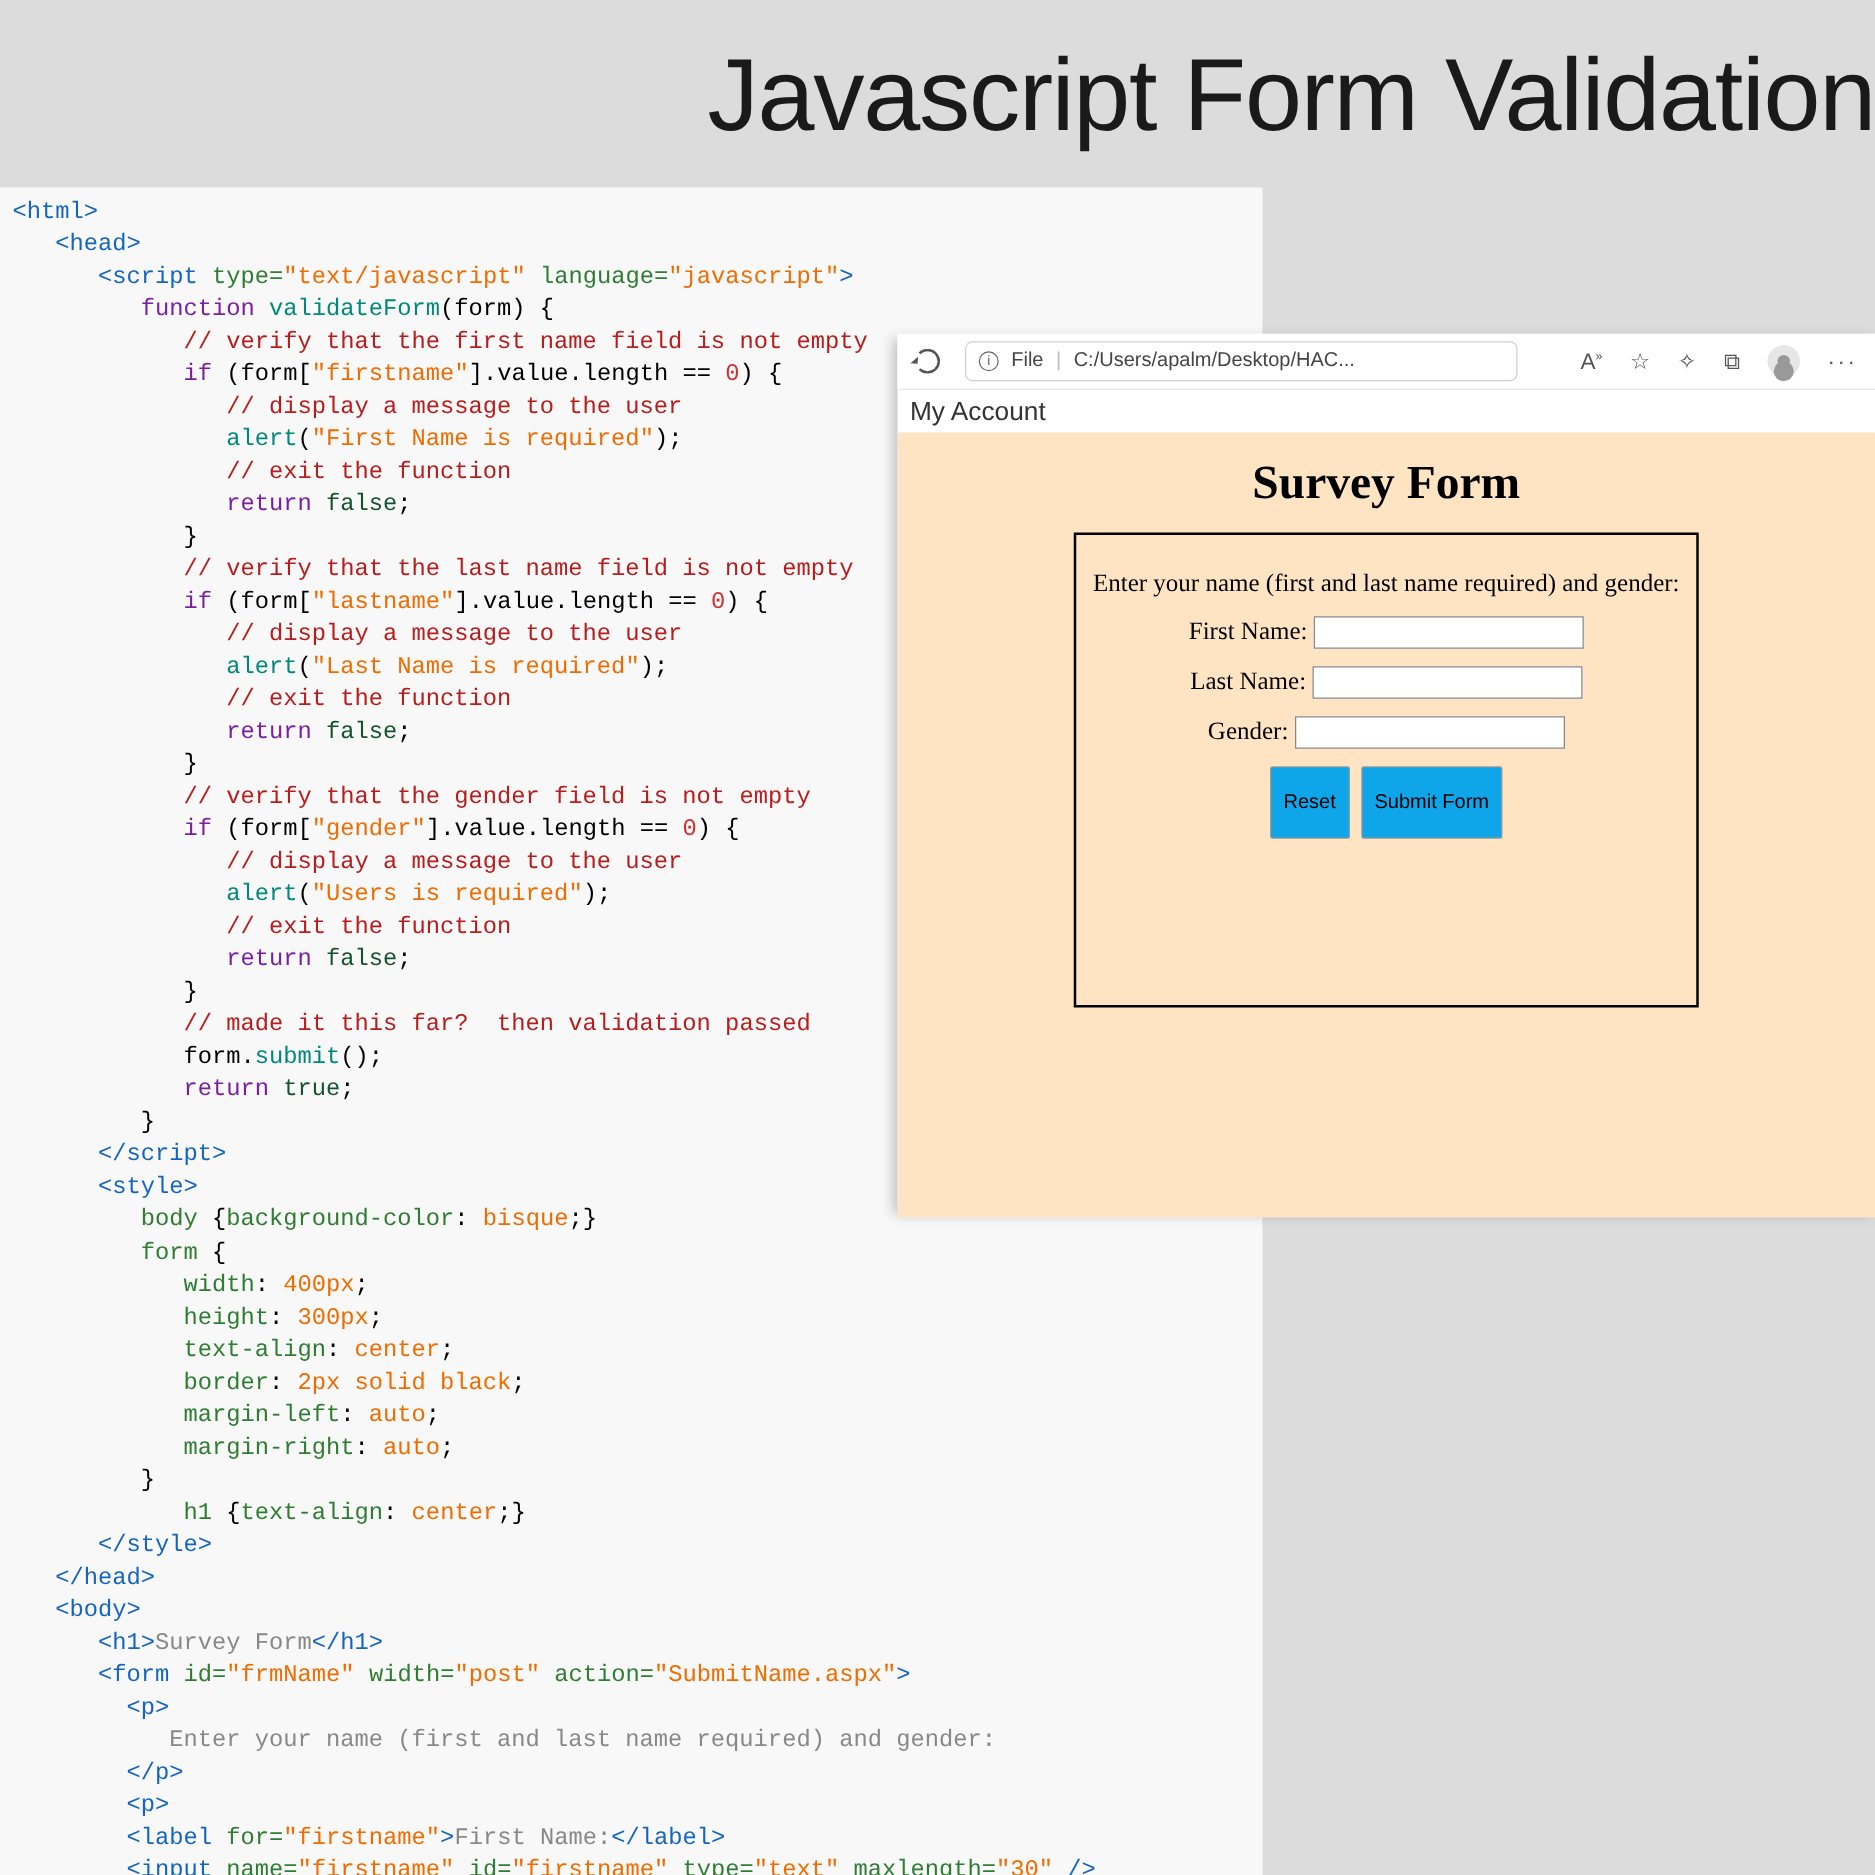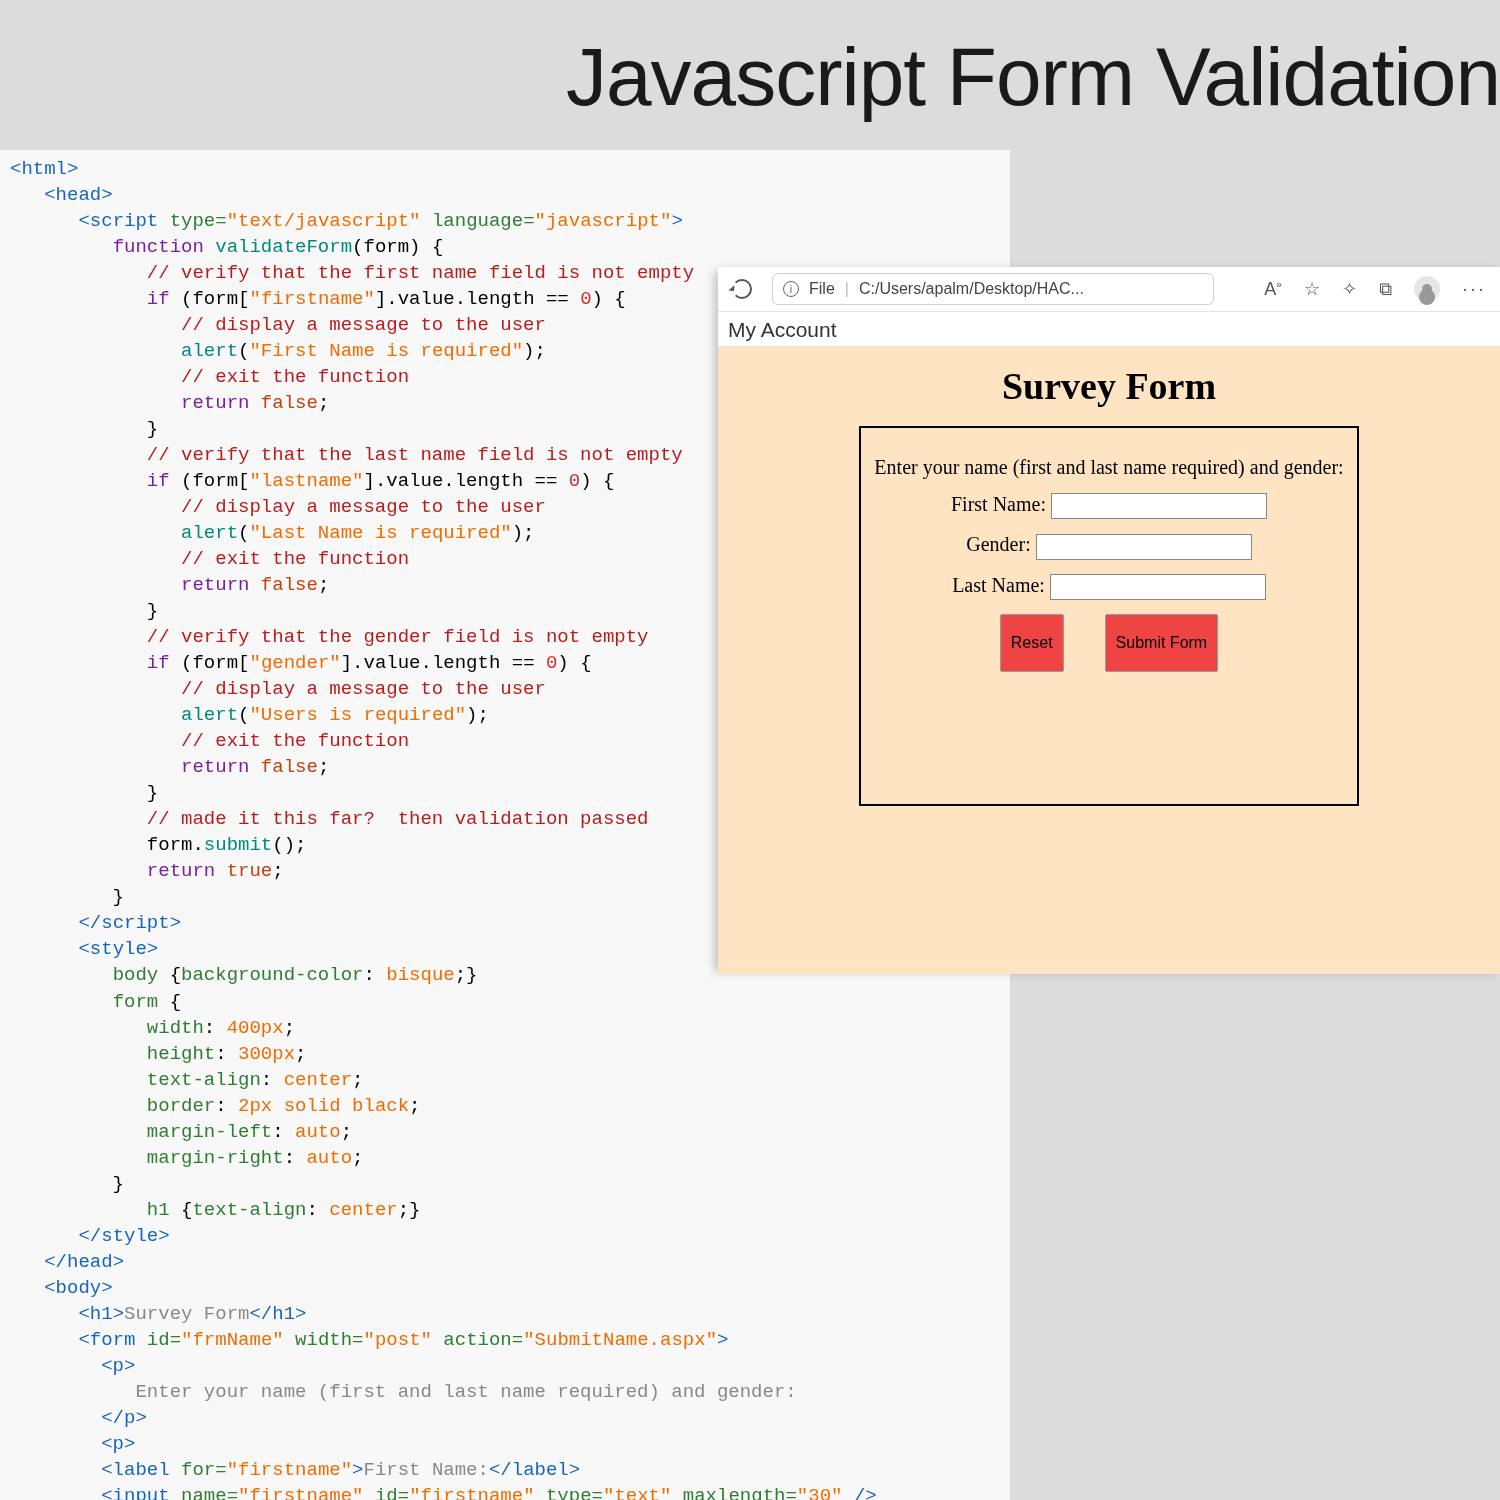--- a/index.html
+++ b/index.html
@@ -31,21 +31,21 @@
     font-size:19px;
     line-height:1.37;
     white-space:pre;
     overflow:hidden;
   }
   .tag{color:#1565c0}
   .attr{color:#2e7d32}
   .str{color:#ef6c00}
   .com{color:#b91c1c}
   .kw{color:#7b1fa2}
-  .bool{color:#c2410c}
+  .bool{color:#14532d}
   .fn{color:#00897b}
   .num{color:#d32f2f}
   .text{color:#888}
 
   
   .preview{
     position:absolute;
     left:718px;top:267px;
     width:782px;height:700px;
     background:#fff;
@@ -112,22 +112,22 @@
   }
   .render p{margin:14px 0}
   .render label{display:inline-block}
   .render input[type=text]{
     width:210px;height:22px;
     border:1px solid #888;background:#fff;
     vertical-align:middle;
   }
   .render .btnrow input{
     font-family:Arial;font-size:16px;
-    padding:19px 10px;margin:0 18px;
-    background:#ef4444;border:1px solid #999;border-radius:2px;
+    padding:19px 10px;margin:0 2px;
+    background:#0ea5e9;border:1px solid #999;border-radius:2px;
   }
 </style>
 </head>
 <body>
 
 <div class="page-title">Javascript Form Validation</div>
 
 <div class="code-pane"><span class="tag">&lt;html&gt;</span>
    <span class="tag">&lt;head&gt;</span>
       <span class="tag">&lt;script</span> <span class="attr">type=</span><span class="str">"<span>text/javascript</span>"</span> <span class="attr">language=</span><span class="str">"<span>javascript</span>"</span><span class="tag">&gt;</span>
@@ -217,25 +217,25 @@
   <div class="myacct">My Account</div>
   <div class="render">
     <h1>Survey Form</h1>
     <form>
       <p>Enter your name (first and last name required) and gender:</p>
       <p>
         <label>First Name:</label>
         <input type="text" style="">
       </p>
       <p>
+        <label>Last Name:</label>
+        <input type="text" style="">
+      </p>
+      <p>
         <label>Gender:</label>
-        <input type="text" style="">
-      </p>
-      <p>
-        <label>Last Name:</label>
         <input type="text" style="">
       </p>
       <p class="btnrow">
         <input type="reset" value="Reset" style="">
         <input type="button" value="Submit Form" style="">
       </p>
     </form>
   </div>
 </div>
 

